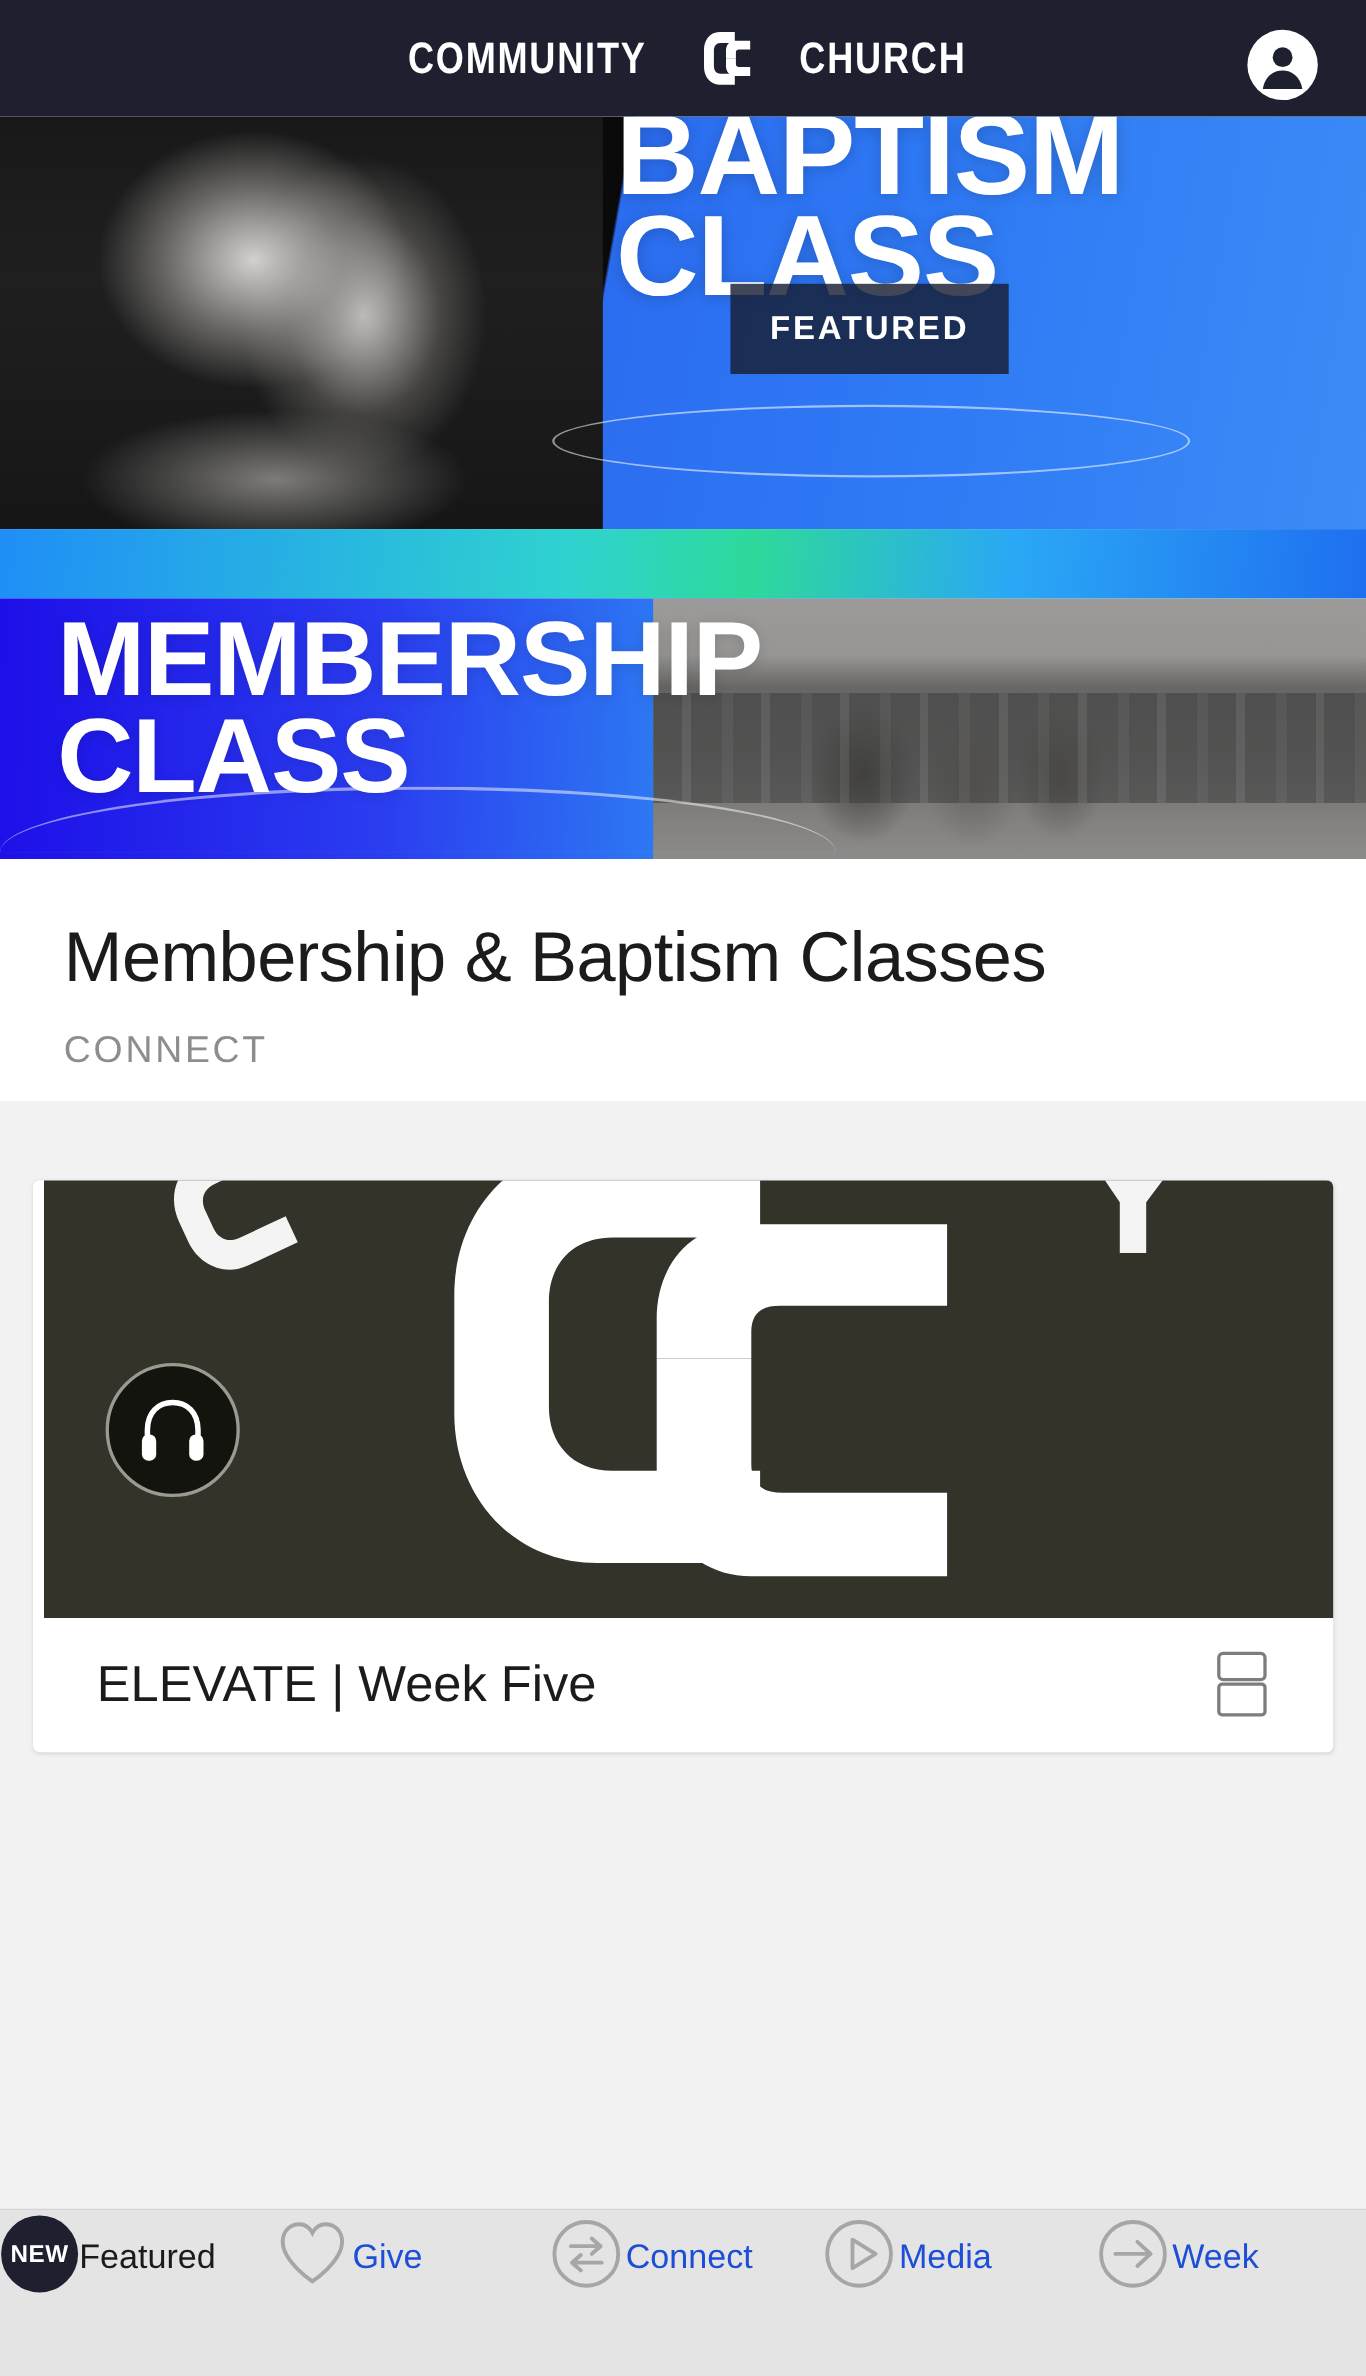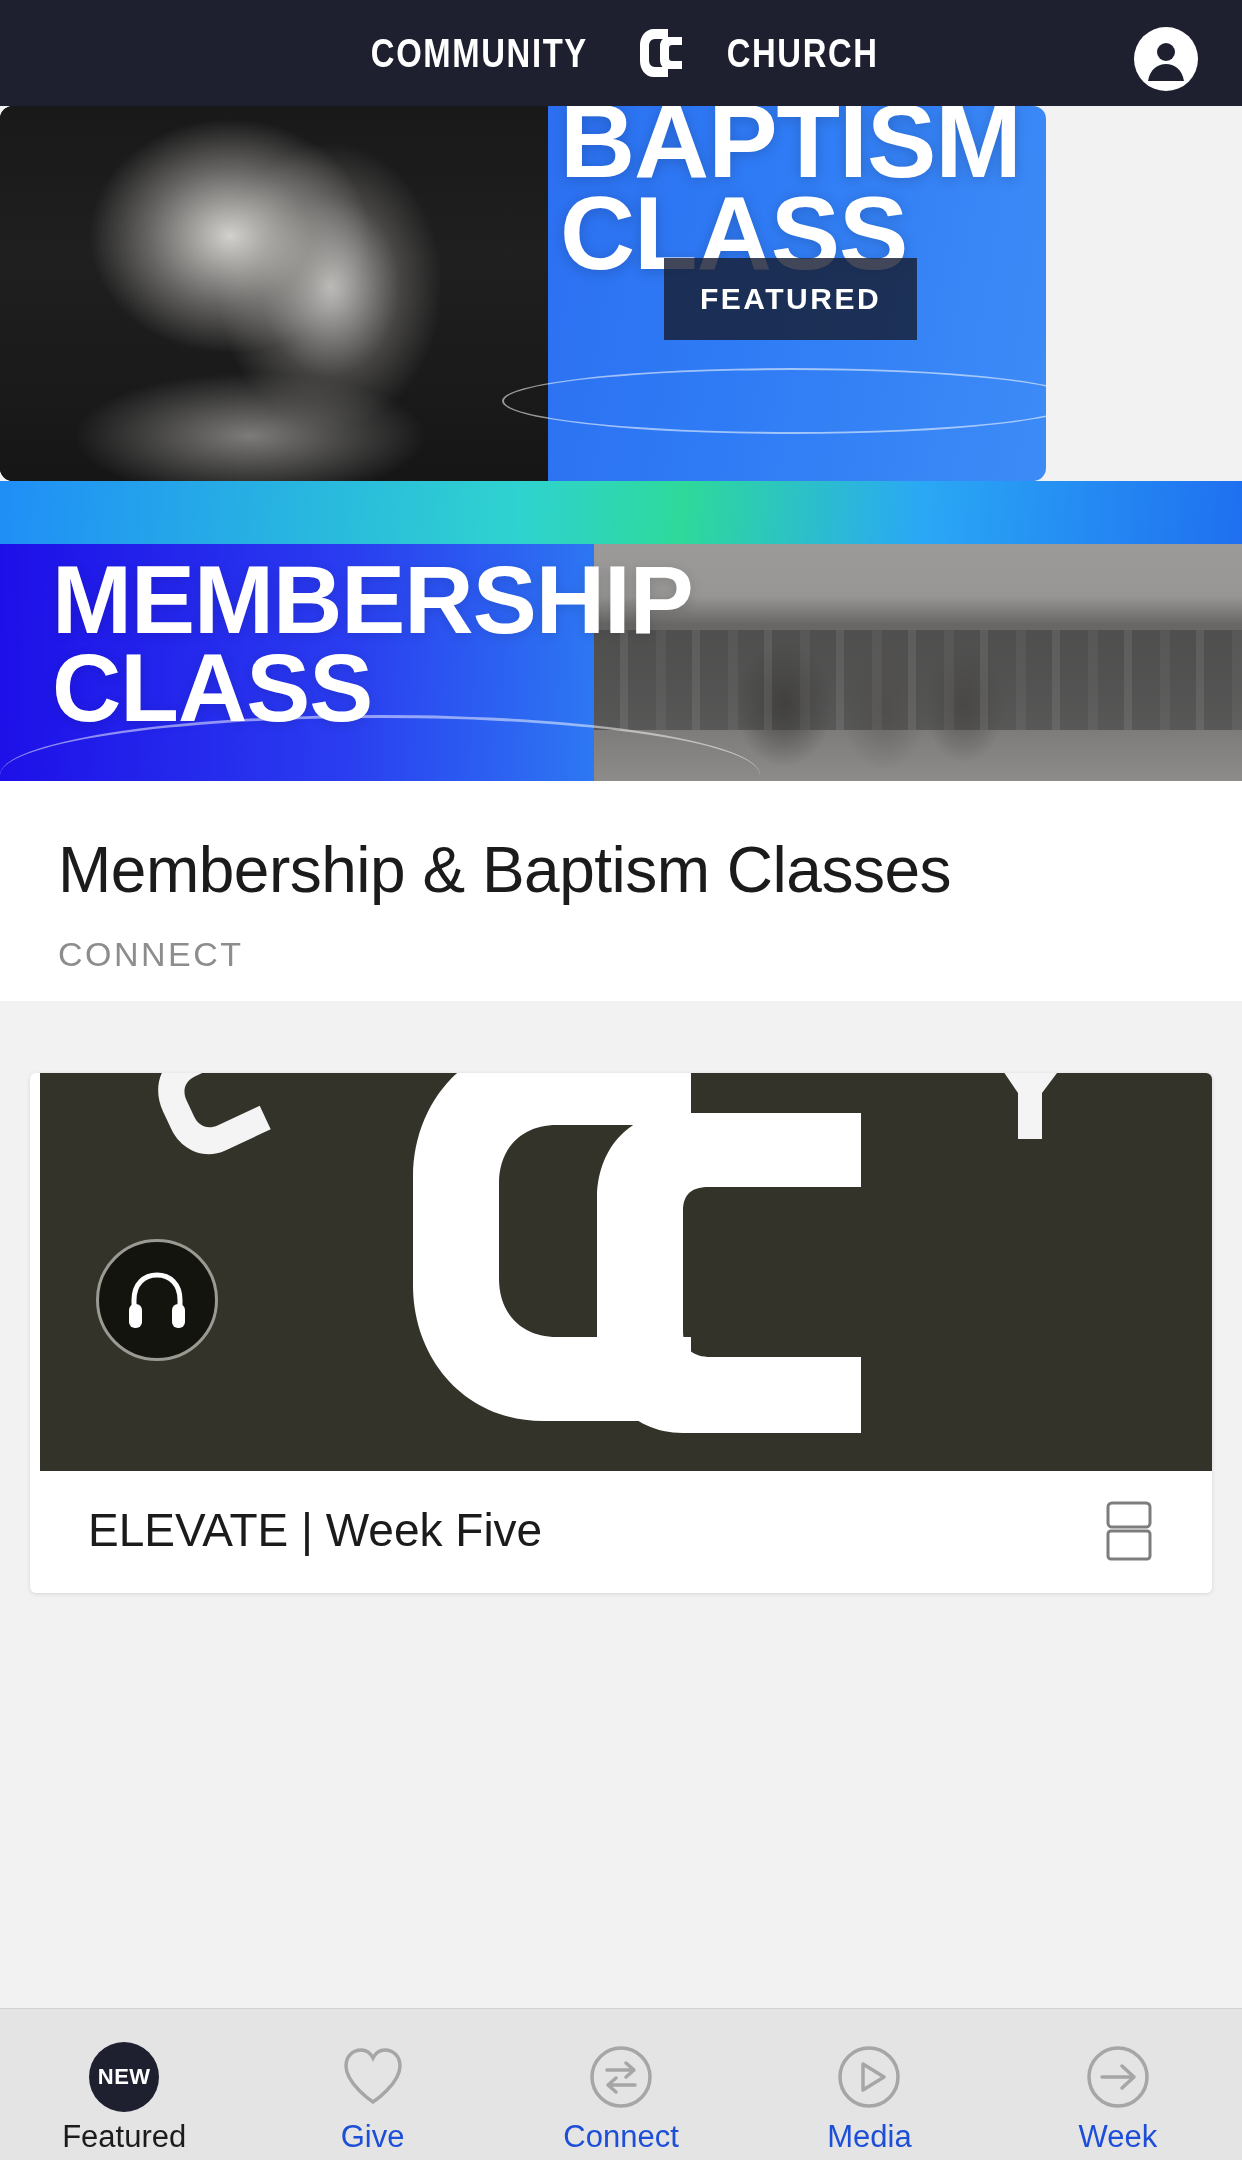--- a/index.html
+++ b/index.html
@@ -26,24 +26,23 @@
     position:absolute; right:44px; top:27px; width:64px; height:64px;
     border-radius:50%; background:#ffffff; display:flex; align-items:center; justify-content:center;
   }
   .avatar svg { display:block; }
 
   
   .hero { position:absolute; top:106px; left:0; width:1242px; height:675px; overflow:hidden; }
 
   
   .banner-baptism {
-    position:absolute; top:0; left:0; width:1046px; height:375px;
+    position:absolute; top:0; left:0; width:1242px; height:375px;
     background:linear-gradient(100deg,#0a0a0a 0%,#0a0a0a 44%,#2b6df0 44.2%,#2f7bf5 70%,#3d8bf7 100%);
     overflow:hidden;
-    border-radius:13px;
   }
   .photo-bap {
     position:absolute; left:0; top:0; width:548px; height:375px;
     background:
       radial-gradient(ellipse 180px 150px at 230px 130px, rgba(220,218,214,0.95) 0%, rgba(150,148,145,0.6) 45%, rgba(25,25,25,0.1) 78%),
       radial-gradient(ellipse 140px 180px at 330px 180px, rgba(235,233,230,0.9) 0%, rgba(120,118,115,0.5) 50%, rgba(20,20,20,0.05) 80%),
       radial-gradient(ellipse 250px 90px at 250px 330px, rgba(185,183,180,0.75) 0%, rgba(60,60,60,0.2) 70%),
       linear-gradient(180deg,#101010 0%,#1a1a1a 40%,#0c0c0c 100%);
   }
   .bap-text {
@@ -146,21 +145,21 @@
     font-size:46px; font-weight:300; color:#1b1b1b; white-space:nowrap;
   }
   .bookmark-icon { position:absolute; right:56px; top:28px; }
 
   
   .tabbar {
     position:absolute; left:0; bottom:0; width:1242px; height:152px;
     background:#e4e4e4; display:flex; align-items:flex-start;
     border-top:1px solid #d2d2d2;
   }
-  .tab { flex:1; display:flex; flex-direction:column; align-items:center; padding-top:32px; }
+  .tab { flex:1; display:flex; flex-direction:row; align-items:center; padding-top:4px; }
   .tab-ico { width:72px; height:72px; display:flex; align-items:center; justify-content:center; }
   .tab-label { margin-top:6px; font-size:31px; color:#1d4ed8; font-weight:400; }
   .tab.active .tab-label { color:#1b1b1b; }
   .new-bubble {
     width:70px; height:70px; border-radius:50%; background:#1e2030;
     display:flex; align-items:center; justify-content:center;
     color:#ffffff; font-size:22px; font-weight:700; letter-spacing:0.5px;
   }
 </style>
 </head>

